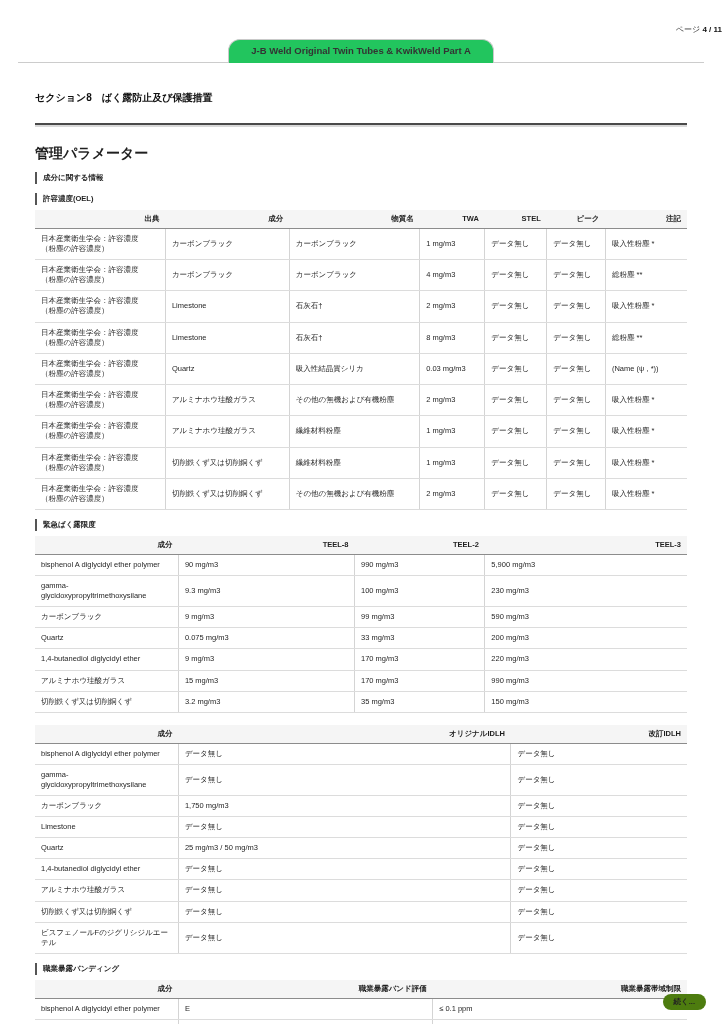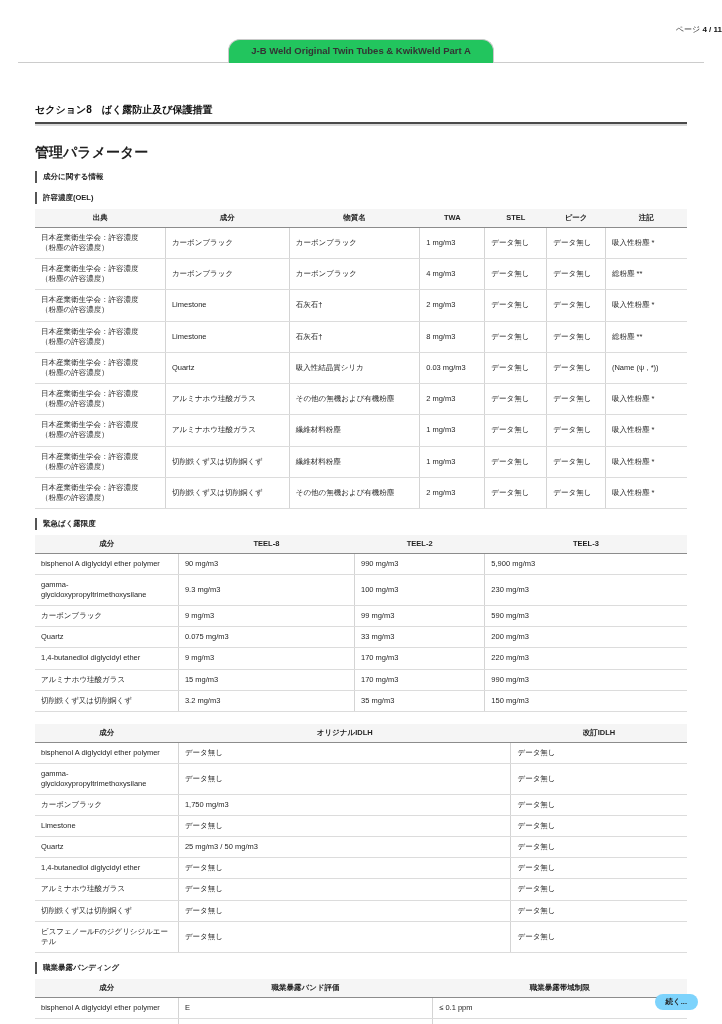--- a/index.html
+++ b/index.html
@@ -13,42 +13,42 @@
   .page-header b{font-weight:bold;color:#111;}
   .tab-row{display:flex;margin:4px 18px 0 18px;}
   .tab-line{flex:1;align-self:flex-end;height:1px;background:#cccccc;}
   .doc-tab{
     border:1px solid #c9c9c9;border-bottom:none;border-radius:12px 12px 0 0;
     padding:5px 22px 7px 22px;font-size:9.5px;font-weight:bold;color:#333;
     background:#22c55e;white-space:nowrap;
   }
   .content{padding:0 35px;}
   .section-title{
-    margin-top:40px;font-size:10px;font-weight:bold;color:#111;
-    padding-bottom:5px;border-bottom:2px solid #4a4a4a;box-shadow:0 2px 0 #d9d9d9;
+    margin-top:28px;font-size:10px;font-weight:bold;color:#111;
+    padding-bottom:18px;border-bottom:2px solid #4a4a4a;box-shadow:0 2px 0 #d9d9d9;
   }
   .param-title{margin:20px 0 4px 0;font-size:14px;font-weight:bold;}
   .sub-label{
     font-size:7.5px;font-weight:bold;border-left:2px solid #555;
     padding:1px 0 1px 6px;margin:9px 0 5px 0;
   }
   table{width:100%;border-collapse:collapse;font-size:7.5px;table-layout:fixed;}
   th{
-    text-align:center;font-weight:bold;padding:4px 6px;background:#f5f5f5;
+    text-align:right;font-weight:bold;padding:4px 6px;background:#f5f5f5;
     border-bottom:1px solid #8c8c8c;line-height:1.3;margin-top:36px;
   }
   td{
     padding:5px 6px;border-bottom:1px solid #dcdcdc;vertical-align:middle;
     line-height:1.35;word-break:break-word;overflow-wrap:anywhere;
   }
   tbody td + td{border-left:1px solid #d4d4d4;}
   .source-cell{white-space:pre-line;}
   .tbl-gap{margin-top:4px;}
   .continue-pill{
-    position:absolute;right:24px;bottom:14px;background:#7dd3fc;
+    position:absolute;right:16px;bottom:14px;background:#4d7c0f;
     border-radius:9px;padding:3px 11px;font-size:7.5px;font-weight:bold;color:#222;
   }
 </style>
 </head>
 <body>
 
 <div class="page-header">
   <span>ページ</span>
   <b>4 / 11</b>
 </div>

